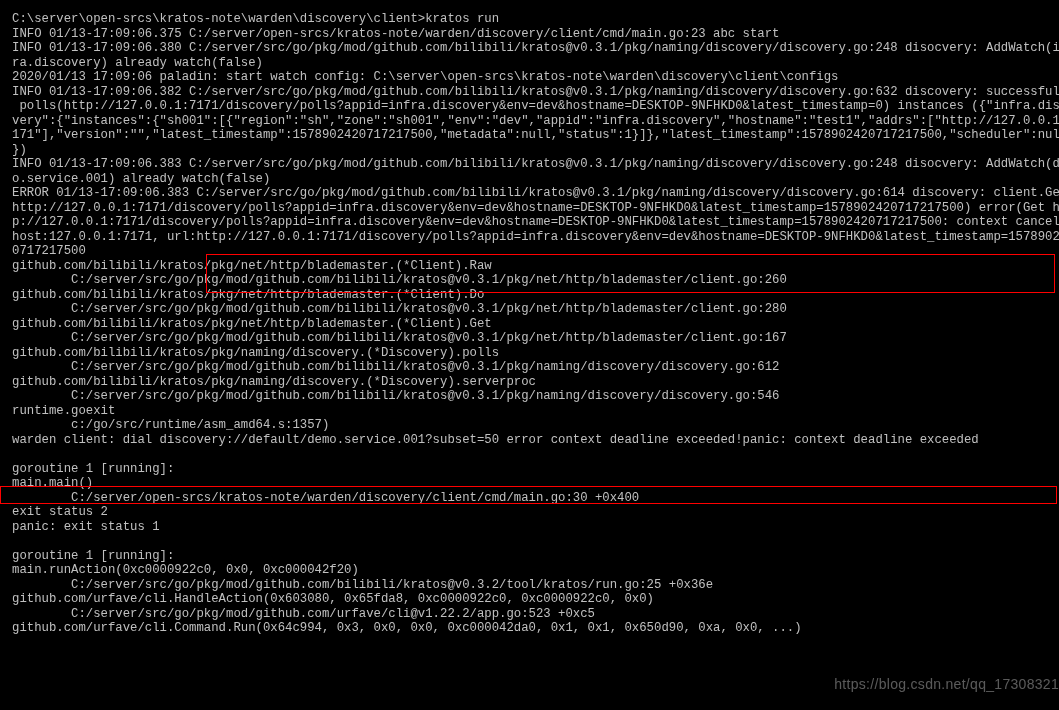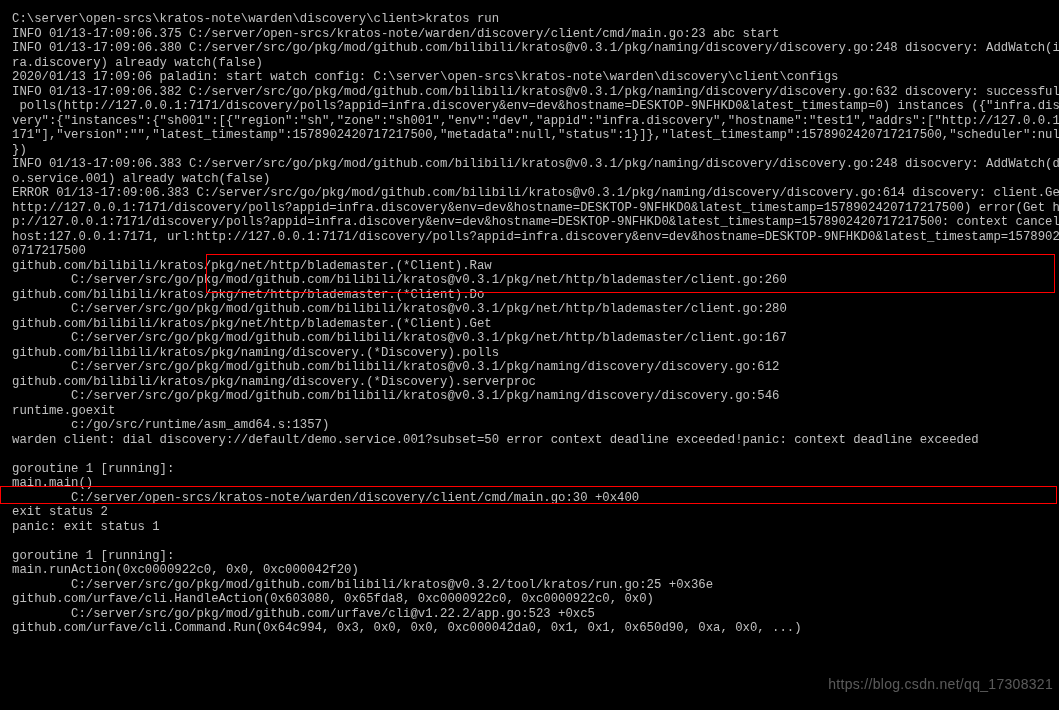--- a/index.html
+++ b/index.html
@@ -26,21 +26,21 @@
     white-space: pre;
   }
   .highlight-box {
     position: absolute;
     border: 1.5px solid #ff0000;
     pointer-events: none;
     background: transparent;
   }
   .watermark {
     position: absolute;
-    right: 6px;
+    right: 0;
     bottom: 18px;
     font-family: Arial, sans-serif;
     font-size: 14px;
     color: rgba(200,200,200,0.45);
     letter-spacing: 0.3px;
     pointer-events: none;
   }
 </style>
 </head>
 <body>

